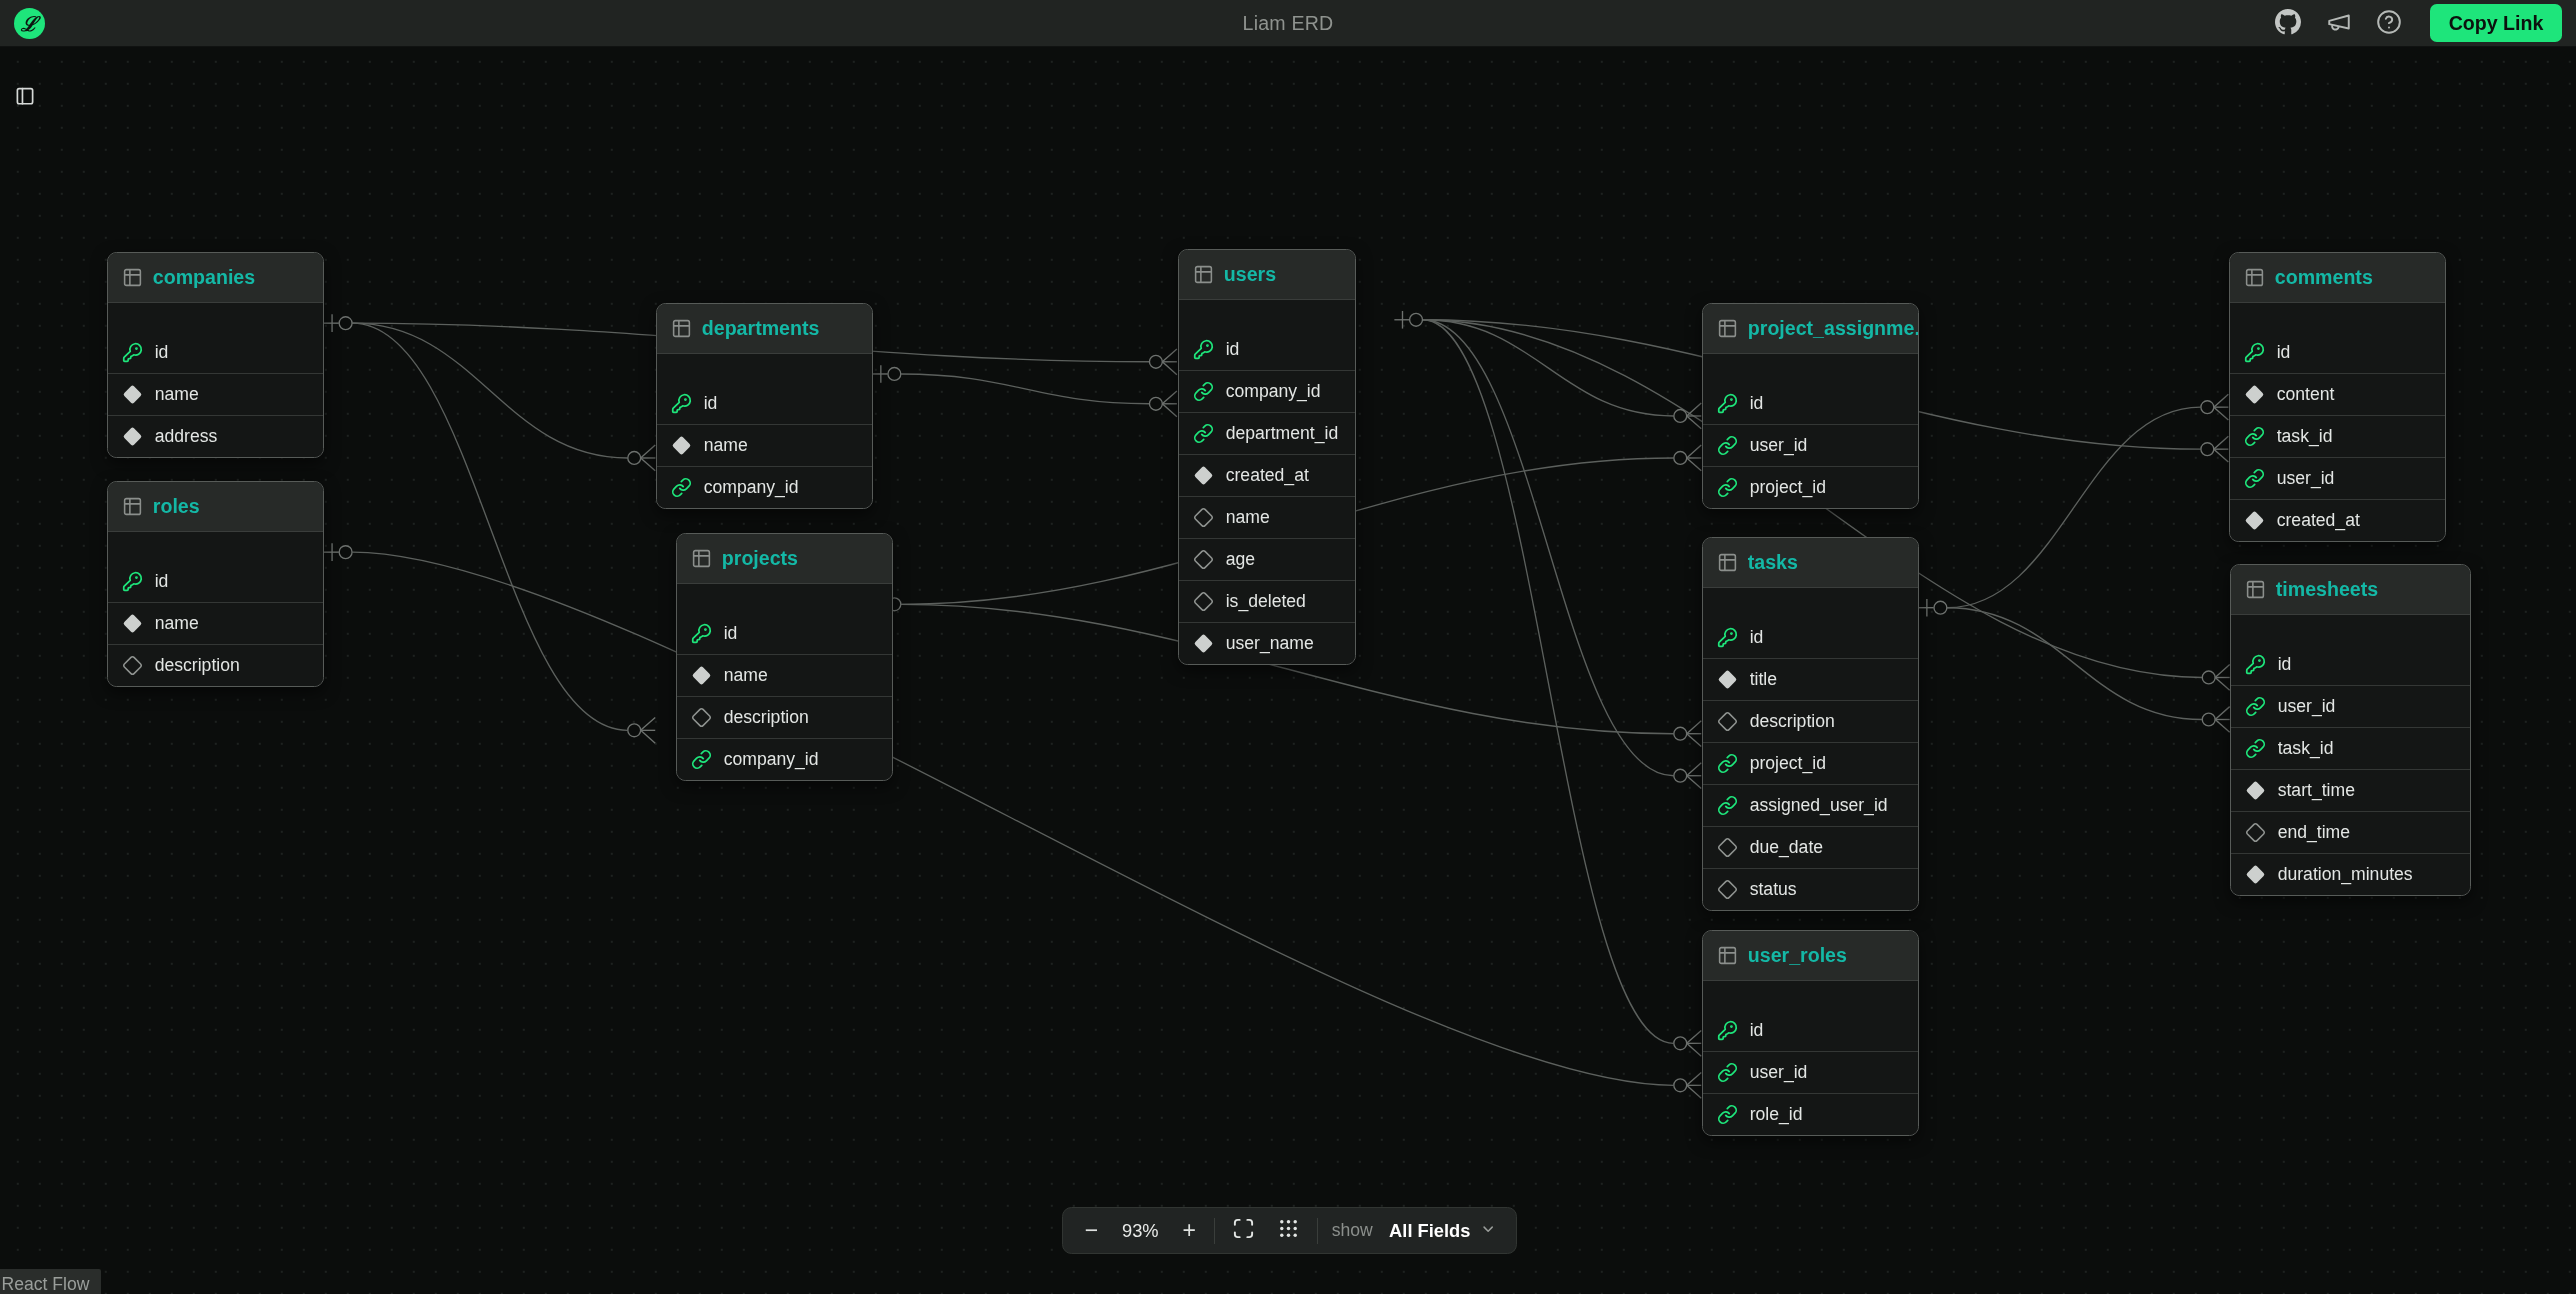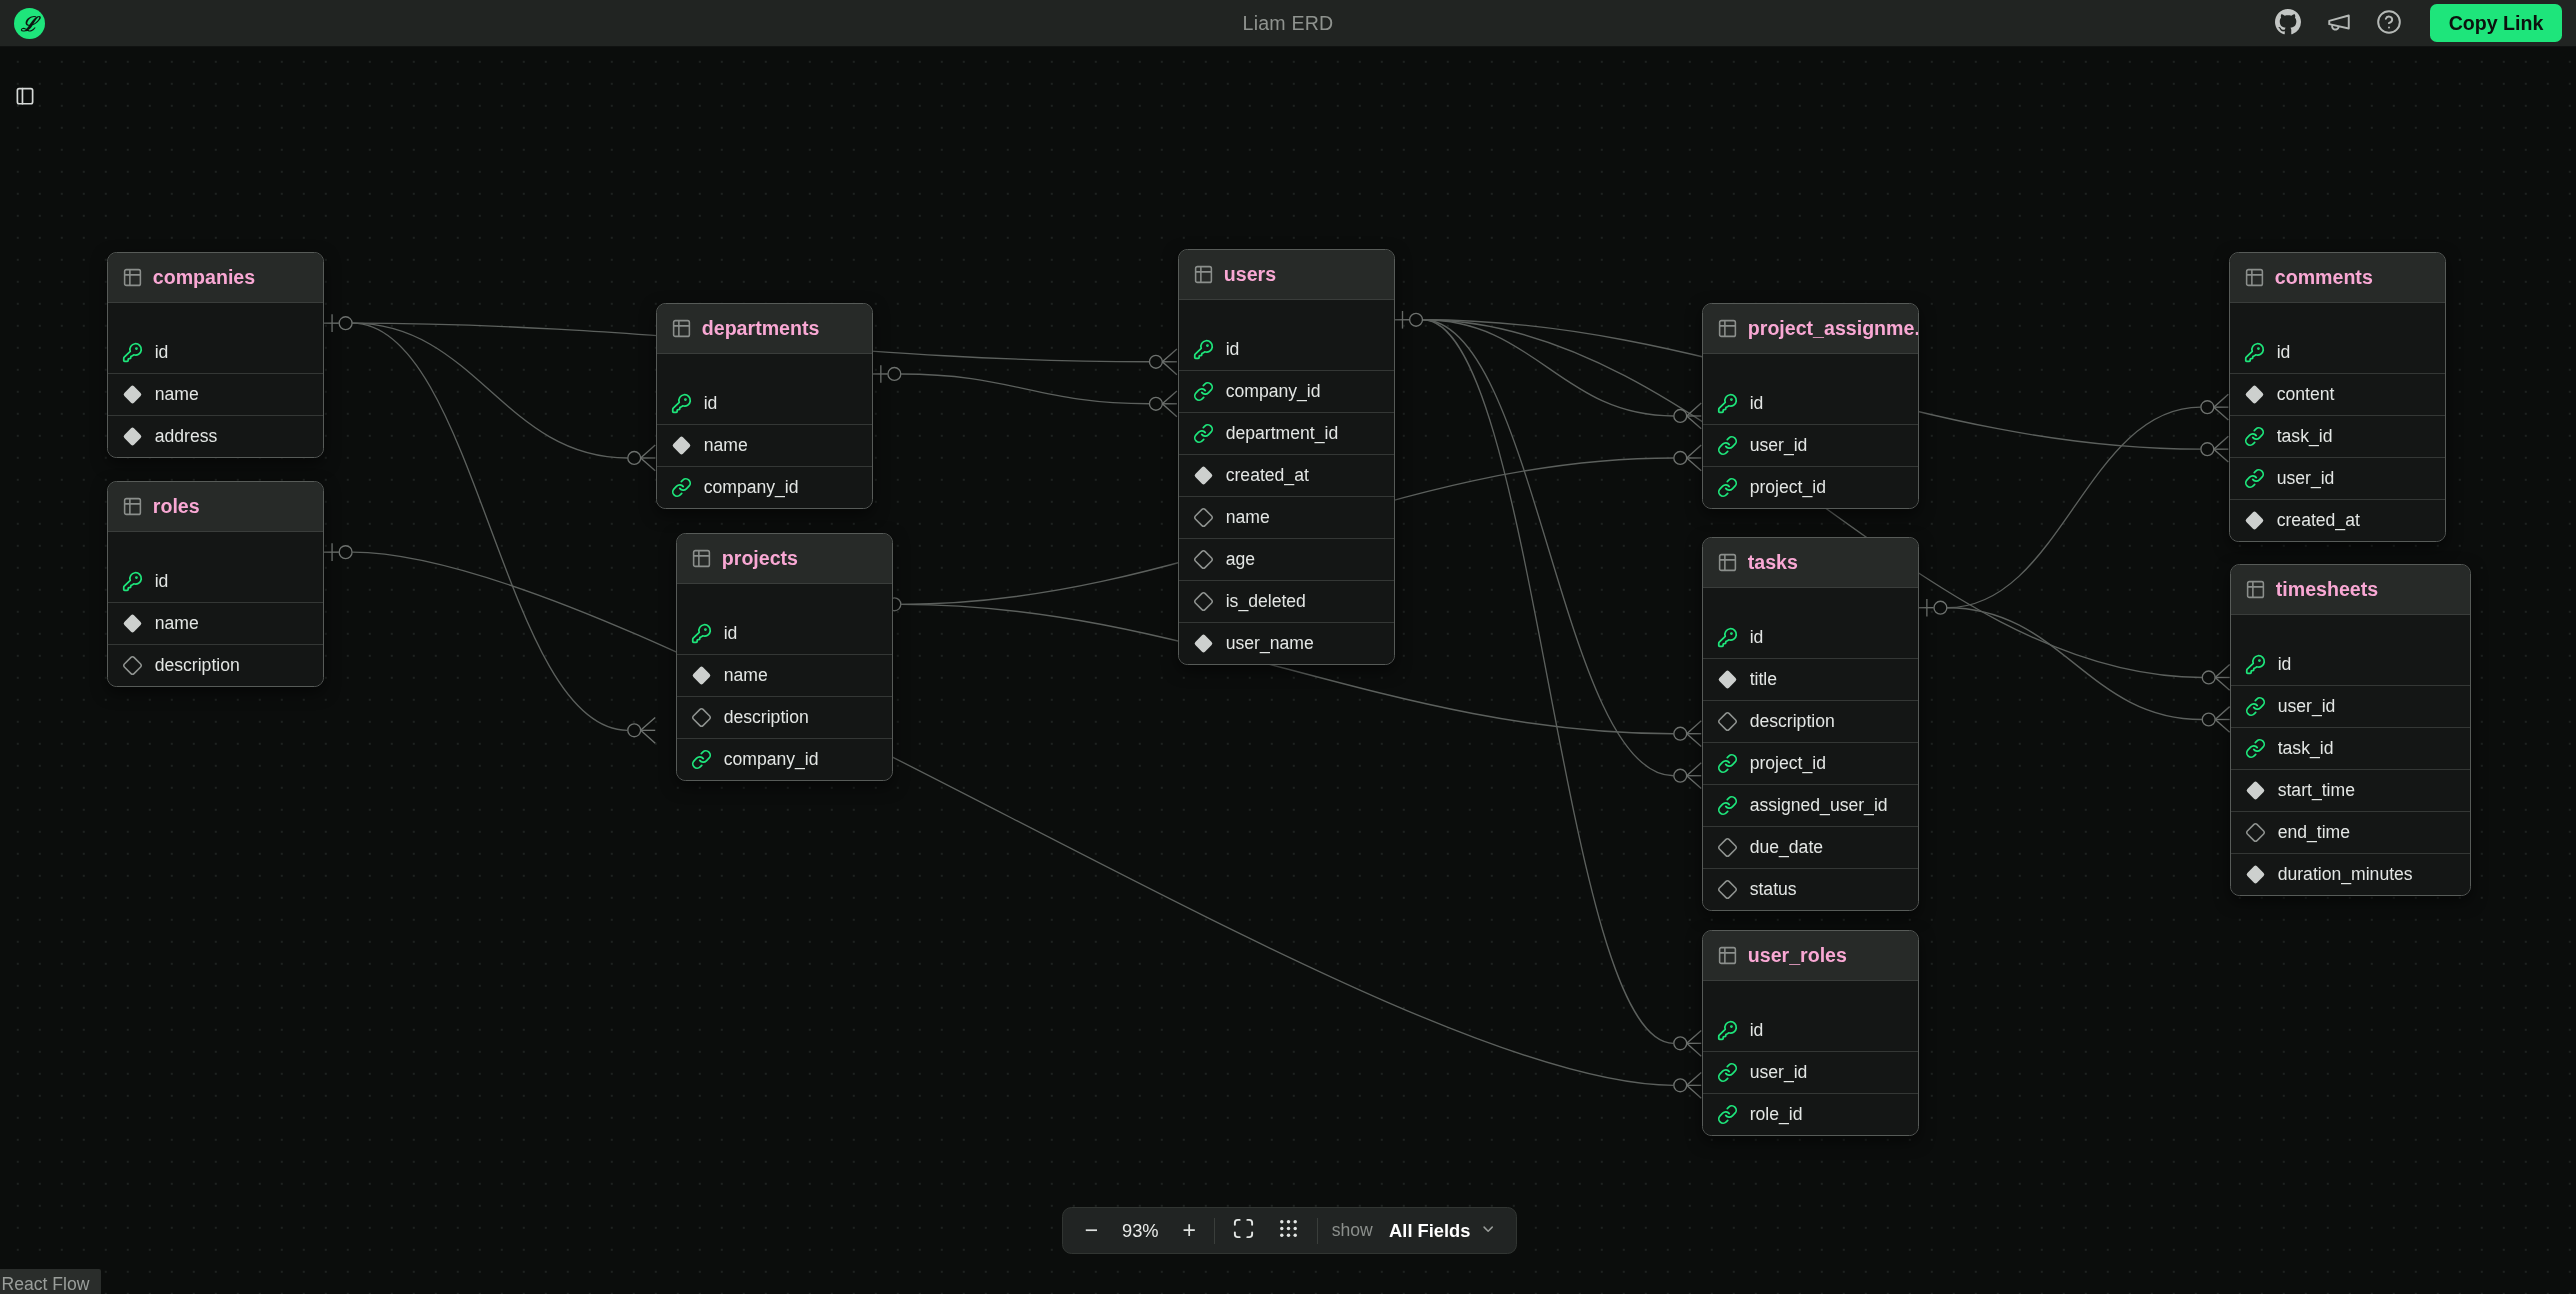--- a/index.html
+++ b/index.html
@@ -29,21 +29,21 @@
   #edges{position:absolute;top:0;left:0;}
 
   .sidebar-toggle{position:absolute;left:9.5px;top:83px;width:31px;height:28.5px;background:none;
     border:none;padding:0;display:flex;align-items:center;justify-content:center;cursor:pointer;z-index:40;}
   .sidebar-toggle svg{width:22px;height:20.3px;}
 
   
   .table-node{position:absolute;background:#141615;border:1.4px solid #575b58;border-radius:9.5px;
     overflow:hidden;box-sizing:border-box;box-shadow:0 5.4px 15px rgba(0,0,0,.5);cursor:pointer;}
   .node-header{height:50px;background:#272a28;display:flex;align-items:center;gap:10.2px;
-    padding:0 13.6px;color:#f9a8d4;font-size:19.6px;font-weight:600;box-sizing:border-box;
+    padding:0 13.6px;color:#14b8a6;font-size:19.6px;font-weight:600;box-sizing:border-box;
     border-bottom:0.7px solid #3a3d3b;white-space:nowrap;}
   .t-icon{display:flex;}
   .t-icon svg{width:21px;height:21px;}
   .col-row{height:42px;display:flex;align-items:center;gap:11.5px;padding:0 14.2px;
     border-top:0.7px solid #343735;color:#e3e6e4;font-size:17.6px;box-sizing:border-box;
     background:#141615;white-space:nowrap;}
   .node-header + .col-row{border-top:none;margin-top:28px;}
   .row-icon{display:flex;}
   .row-icon svg{width:21px;height:21px;}
 
@@ -307,21 +307,21 @@
         <div class="col-row">
           <span class="row-icon">
             <svg viewBox="0 0 24 24" fill="none" stroke="#1ee57b" stroke-width="2" stroke-linecap="round" stroke-linejoin="round">
               <path d="M10 13a5 5 0 0 0 7.54.54l3-3a5 5 0 0 0-7.07-7.07l-1.72 1.71"></path>
               <path d="M14 11a5 5 0 0 0-7.54-.54l-3 3a5 5 0 0 0 7.07 7.07l1.71-1.71"></path>
             </svg>
           </span>
           <span class="col-label">company_id</span>
         </div>
       </div>
-      <div class="table-node" style="left: 1178px; top: 249px; width: 217px;">
+      <div class="table-node" style="left: 1178px; top: 249px; width: 178px;">
         <div class="node-header">
           <span class="t-icon">
             <svg viewBox="0 0 24 24" fill="none" stroke="#8b8f8c" stroke-width="1.8" stroke-linecap="round" stroke-linejoin="round">
               <path d="M9 3H5a2 2 0 0 0-2 2v4m6-6h10a2 2 0 0 1 2 2v4M9 3v18m0 0h10a2 2 0 0 0 2-2V9M9 21H5a2 2 0 0 1-2-2V9m0 0h18"></path>
             </svg>
           </span>
           <span class="t-title">users</span>
         </div>
         <div class="col-row">
           <span class="row-icon">

